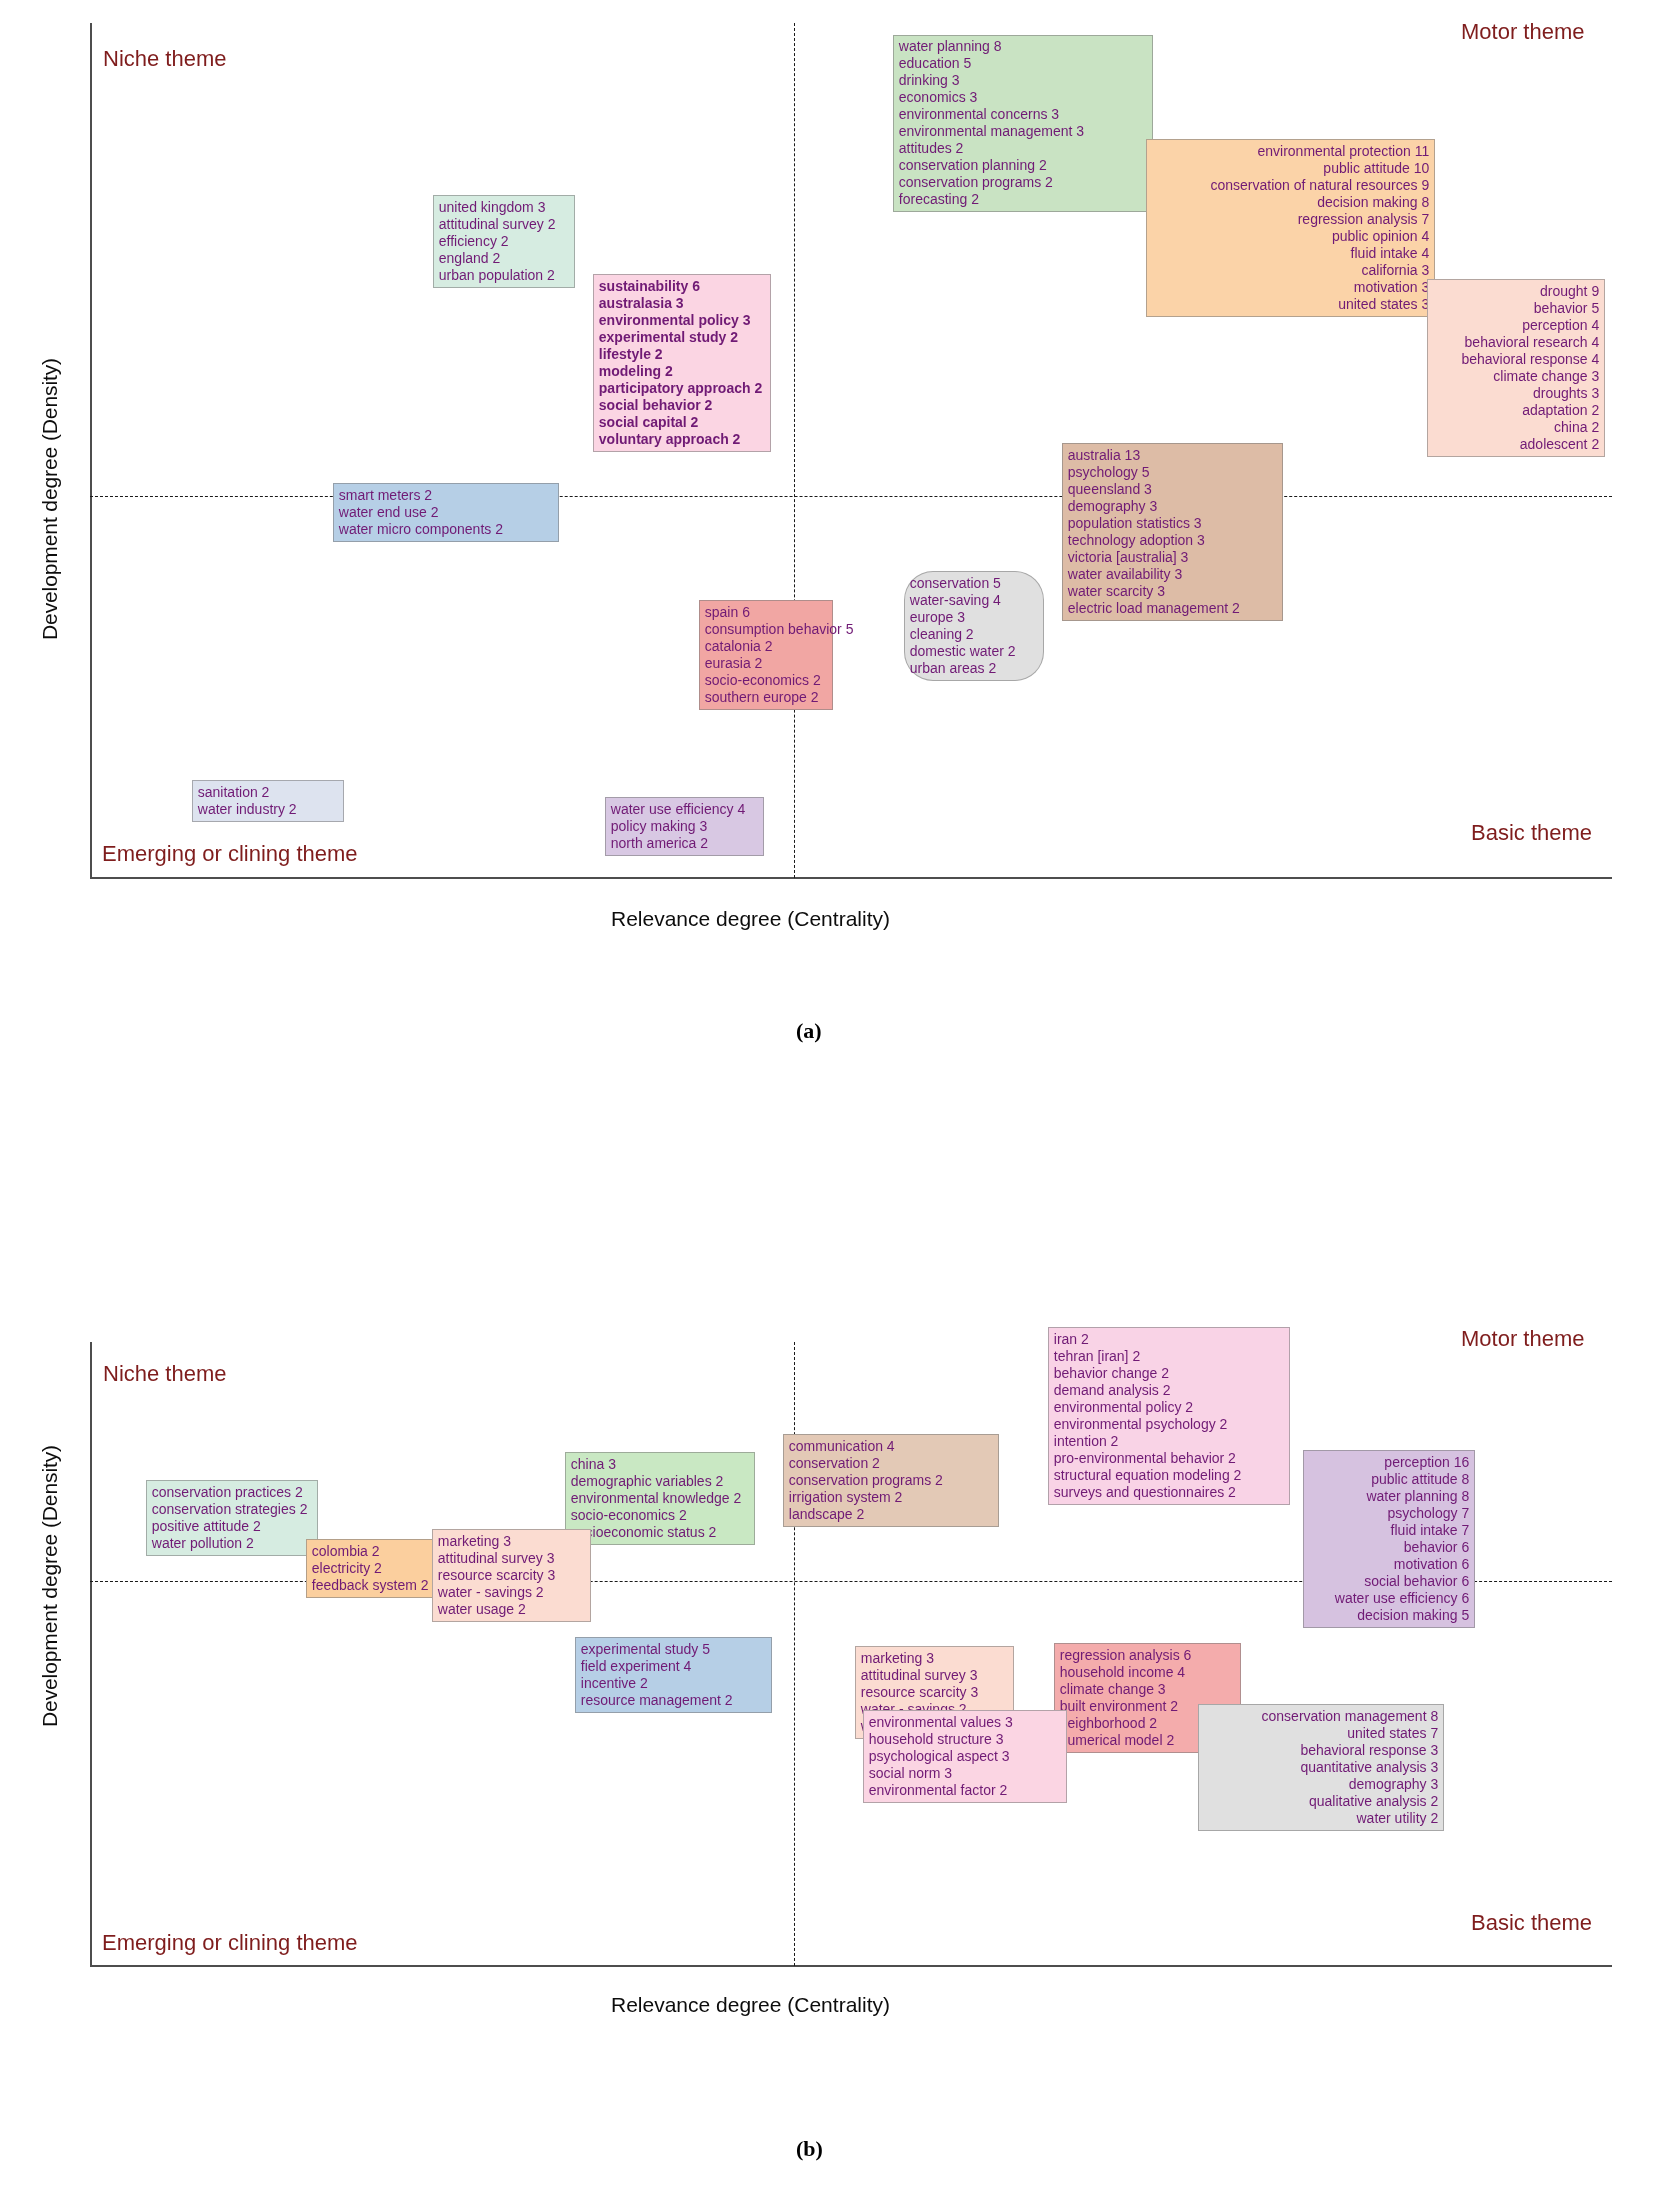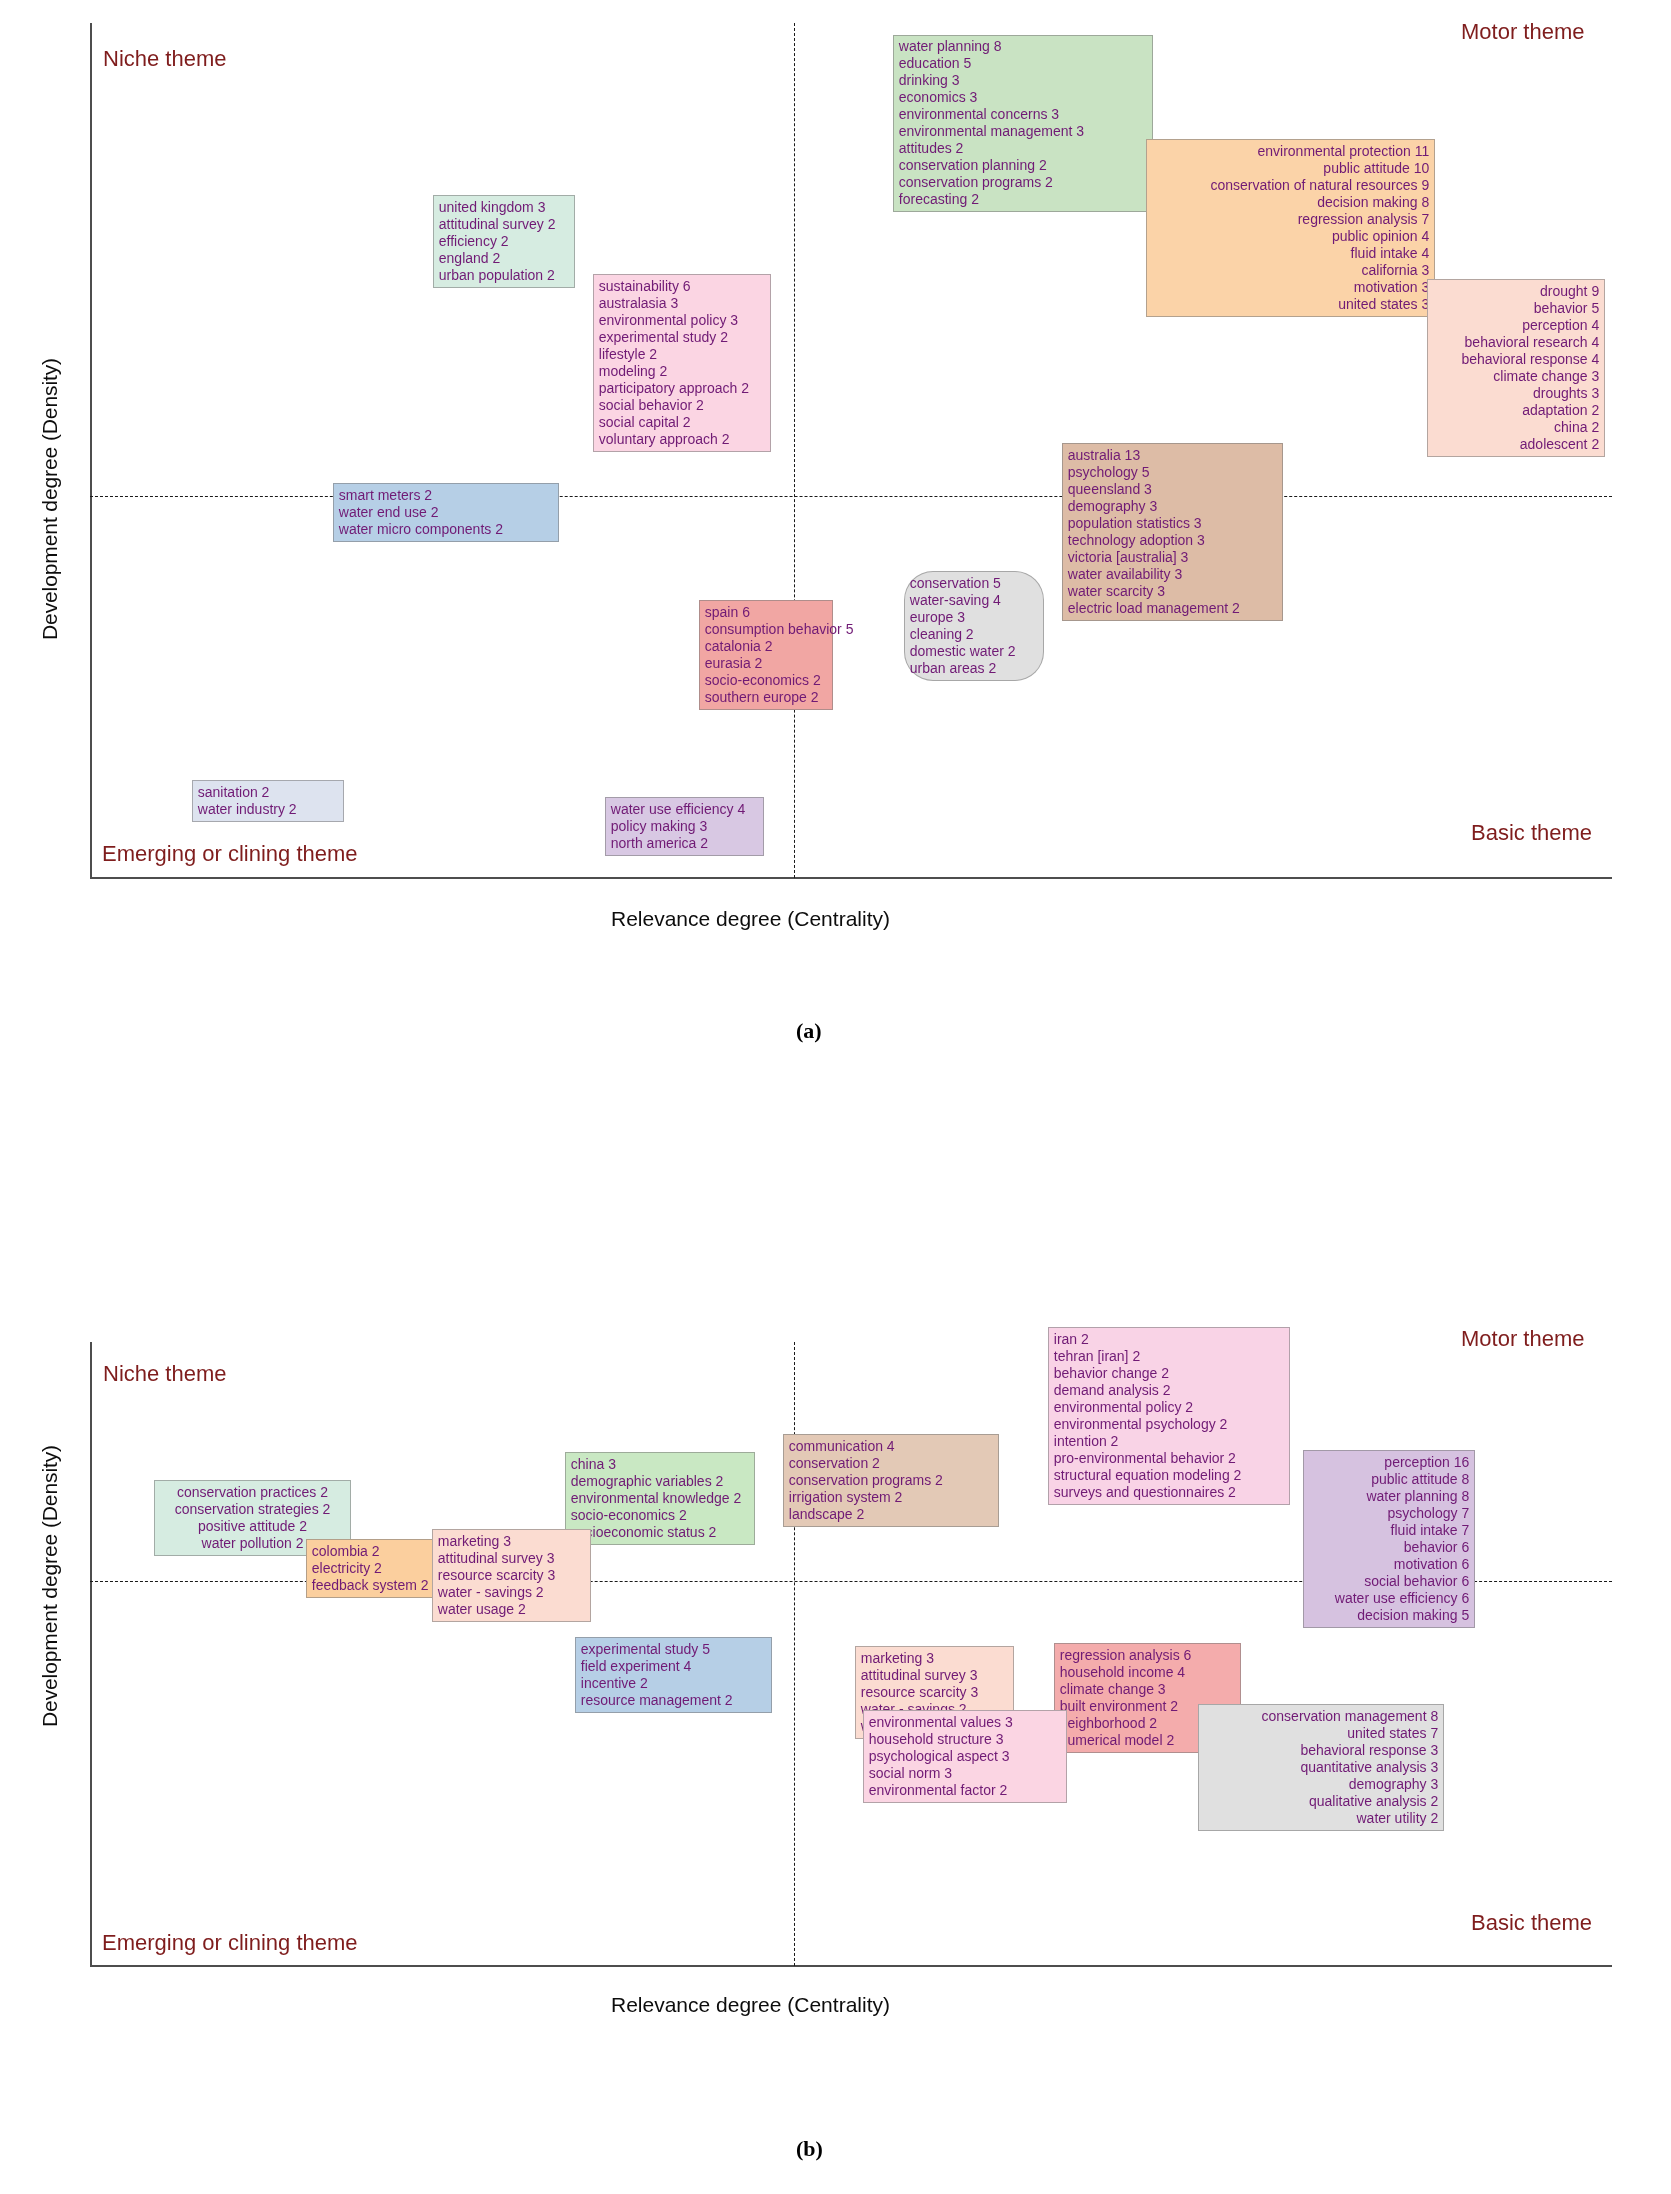--- a/index.html
+++ b/index.html
@@ -78,21 +78,21 @@
     <div class="quad-label" id="a-basic" style="left: 1471px; top: 820px;">Basic theme</div>
 
     <div id="a-clusters">
         <div class="cluster" style="left: 433px; top: 171px; width: 142px; background: rgb(214, 236, 225);">
           <span class="kw">united kingdom 3</span>
           <span class="kw">attitudinal survey 2</span>
           <span class="kw">efficiency 2</span>
           <span class="kw">england 2</span>
           <span class="kw">urban population 2</span>
         </div>
-        <div class="cluster" style="left: 593px; top: 250px; width: 178px; background: rgb(251, 213, 227);">
+        <div class="cluster" style="left: 593px; top: 250px; width: 178px; background: rgb(251, 213, 227); font-weight: bold;">
           <span class="kw">sustainability 6</span>
           <span class="kw">australasia 3</span>
           <span class="kw">environmental policy 3</span>
           <span class="kw">experimental study 2</span>
           <span class="kw">lifestyle 2</span>
           <span class="kw">modeling 2</span>
           <span class="kw">participatory approach 2</span>
           <span class="kw">social behavior 2</span>
           <span class="kw">social capital 2</span>
           <span class="kw">voluntary approach 2</span>
@@ -189,21 +189,21 @@
 
     <div class="ylabel" id="b-ylabel" style="left: 38px; top: 635px;">Development degree (Density)</div>
     <div class="xlabel" id="b-xlabel" style="left: 611px; top: 901px;">Relevance degree (Centrality)</div>
 
     <div class="quad-label" id="b-niche" style="left: 103px; top: 269px;">Niche theme</div>
     <div class="quad-label" id="b-motor" style="left: 1461px; top: 234px;">Motor theme</div>
     <div class="quad-label" id="b-emerging" style="left: 102px; top: 838px;">Emerging or clining theme</div>
     <div class="quad-label" id="b-basic" style="left: 1471px; top: 818px;">Basic theme</div>
 
     <div id="b-clusters">
-        <div class="cluster" style="left: 154px; top: 364px; width: 197px; background: rgb(214, 236, 225); text-align: center;">
+        <div class="cluster" style="left: 146px; top: 364px; width: 172px; background: rgb(214, 236, 225);">
           <span class="kw">conservation practices 2</span>
           <span class="kw">conservation strategies 2</span>
           <span class="kw">positive attitude 2</span>
           <span class="kw">water pollution 2</span>
         </div>
         <div class="cluster" style="left: 565px; top: 336px; width: 190px; background: rgb(201, 232, 195);">
           <span class="kw">china 3</span>
           <span class="kw">demographic variables 2</span>
           <span class="kw">environmental knowledge 2</span>
           <span class="kw">socio-economics 2</span>

